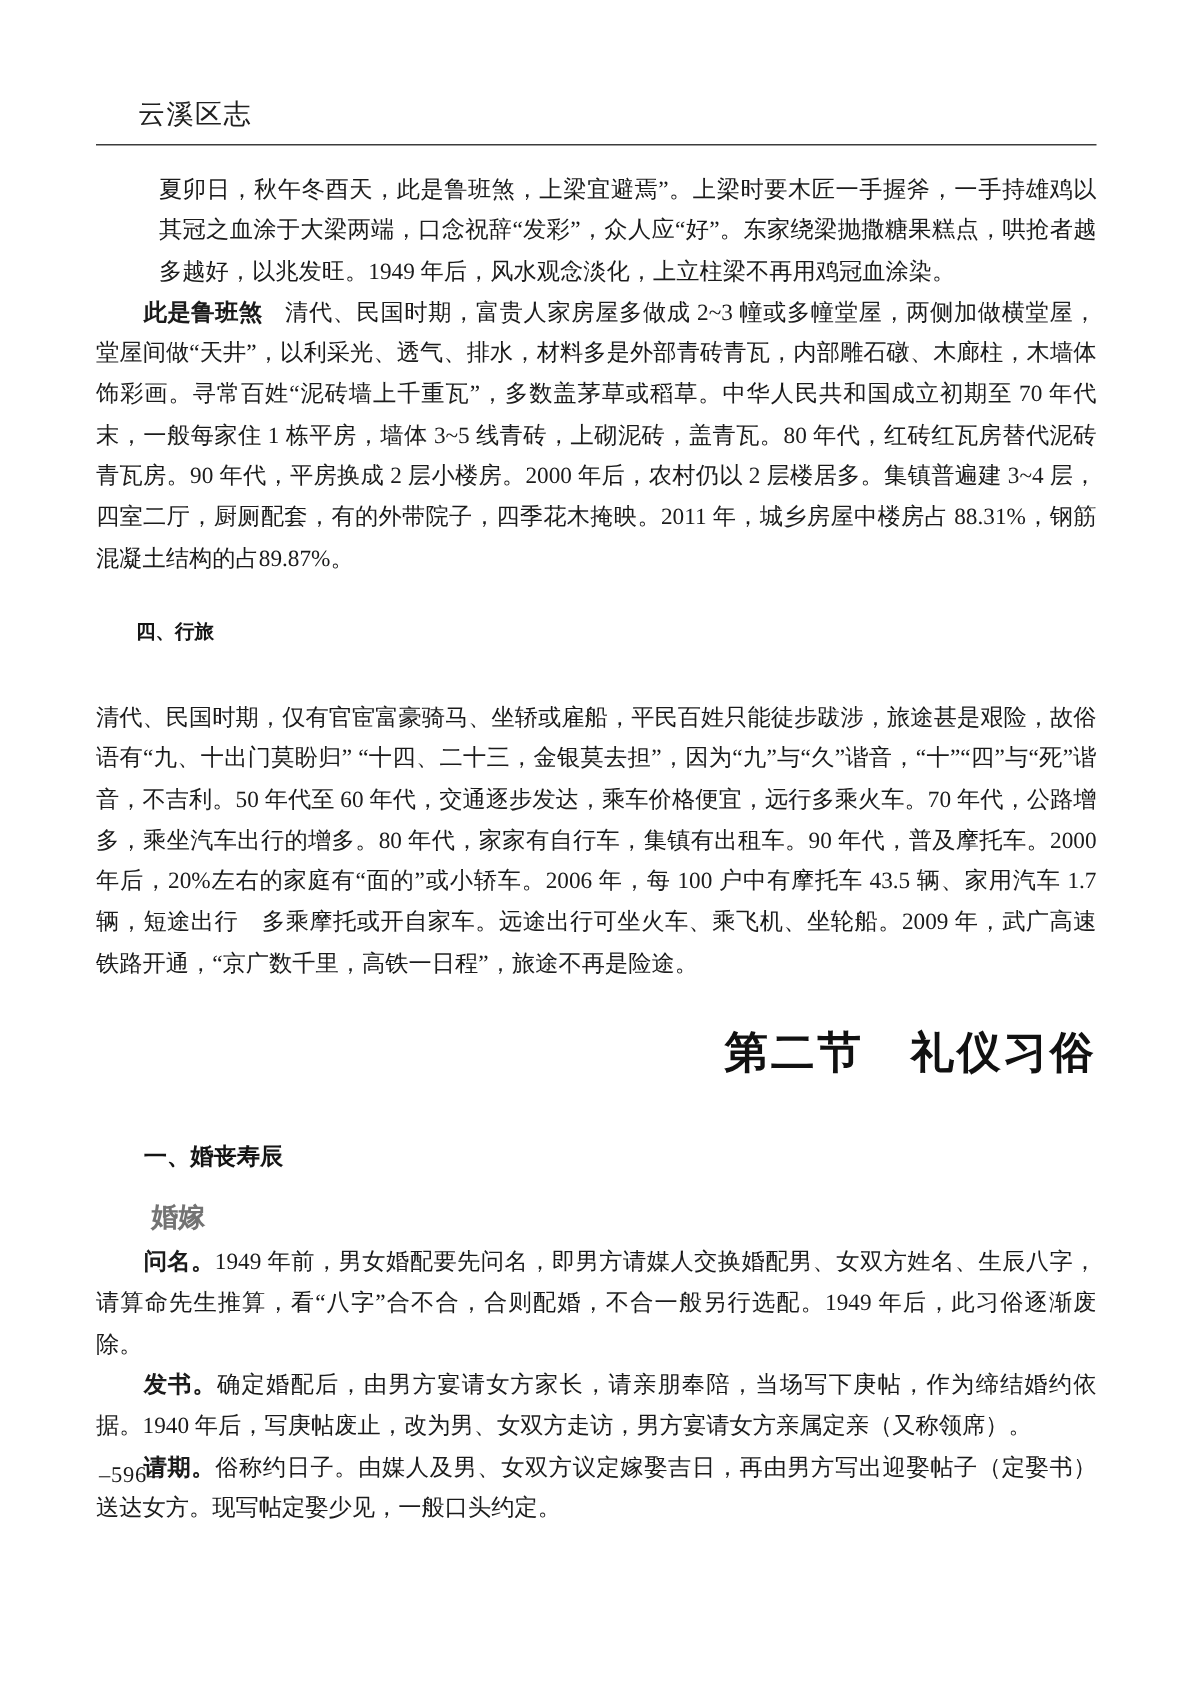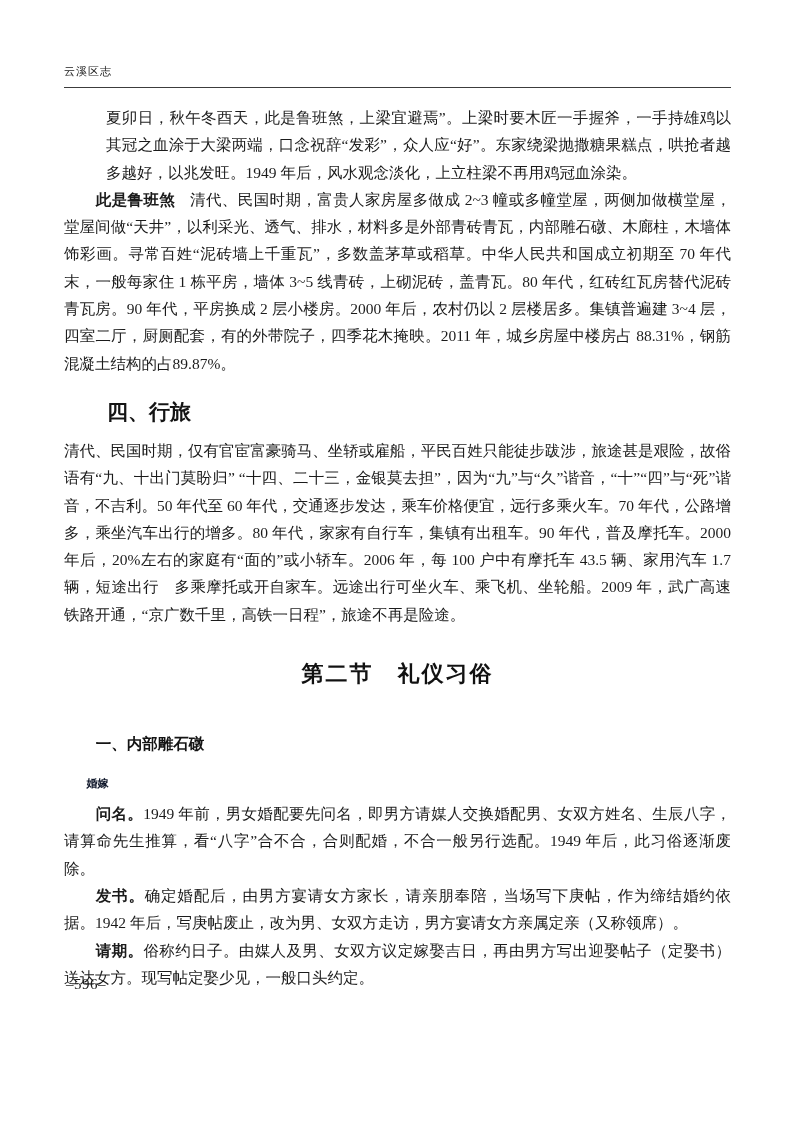--- a/index.html
+++ b/index.html
@@ -9,52 +9,52 @@
     margin:0 auto;
     background:#ffffff;
     box-sizing:border-box;
     padding:64px 62px 0 64px;
     font-family:"Liberation Serif","DejaVu Serif",serif;
     color:#1b1b1b;
     overflow:hidden;
   }
   .running-head {
     font-family:"Liberation Sans","DejaVu Sans",sans-serif;
-    font-size:11px; font-weight:500; color:#202020; letter-spacing:1px;
+    font-size:18px; font-weight:500; color:#202020; letter-spacing:1px;margin-left:28px;
   }
   .head-rule {
     border:none; border-top:1.5px solid #3c3c3c;
     margin:8px 0 0 0;
   }
   .body-text {
     font-size:15.5px; line-height:27.3px;
     text-align:justify; margin:0; color:#1b1b1b;
   }
   .first-para { margin-top:16px;margin-left:42px; }
   .indent { text-indent:2.05em; }
   .lead { font-weight:bold; }
   .lead-gap { font-weight:bold; padding-right:0.95em; }
   .h-num {
     font-family:"Liberation Sans","DejaVu Sans",sans-serif;
-    font-size:21px; font-weight:bold; color:#141414;
-    margin:21px 0 12px 0; padding-left:2.05em; line-height:27px;
+    font-size:13px; font-weight:bold; color:#141414;
+    margin:21px 0 31px 0; padding-left:2.05em; line-height:27px;
   }
   .section-title {
     font-family:"Liberation Sans","DejaVu Sans",sans-serif;
-    font-size:22px; font-weight:bold; color:#111111;
-    text-align:center; letter-spacing:2px;
+    font-size:29px; font-weight:bold; color:#111111;
+    text-align:right; letter-spacing:2px;
     margin:31px 0 0 0; line-height:30px;
   }
   .sub-head {
     font-family:"Liberation Sans","DejaVu Sans",sans-serif;
     font-size:15.5px; font-weight:bold; color:#141414;
     margin:41px 0 13px 0; padding-left:2.05em; line-height:27px;
   }
   .minor-head {
-    font-size:11px; font-weight:bold; color:#0f172a;
+    font-size:18px; font-weight:bold; color:#737373;
     margin:12px 0 3px 0; padding-left:2.05em; line-height:27px;
   }
   .page-number {
     position:absolute; left:66px; top:976px;
     font-size:15px; color:#1b1b1b; letter-spacing:0.5px;
   }
 </style>
 </head>
 <body>
 
@@ -71,27 +71,27 @@
 
     <p class="body-text indent"><span class="lead-gap">此是鲁班煞</span><span>清代、民国时期，富贵人家房屋多做成 2~3 幢或多幢堂屋，两侧加做横堂屋，堂屋间做“天井”，以利采光、透气、排水，材料多是外部青砖青瓦，内部雕石礅、木廊柱，木墙体饰彩画。寻常百姓“泥砖墙上千重瓦”，多数盖茅草或稻草。中华人民共和国成立初期至 70 年代末，一般每家住 1 栋平房，墙体 3~5 线青砖，上砌泥砖，盖青瓦。80 年代，红砖红瓦房替代泥砖青瓦房。90 年代，平房换成 2 层小楼房。2000 年后，农村仍以 2 层楼居多。集镇普遍建 3~4 层，四室二厅，厨厕配套，有的外带院子，四季花木掩映。2011 年，城乡房屋中楼房占 88.31%，钢筋混凝土结构的占89.87%。</span></p>
 
 
     <h3 class="h-num">四、行旅</h3>
 
     <p class="body-text"><span>清代、民国时期，仅有官宦富豪骑马、坐轿或雇船，平民百姓只能徒步跋涉，旅途甚是艰险，故俗语有“九、十出门莫盼归” “十四、二十三，金银莫去担”，因为“九”与“久”谐音，“十”“四”与“死”谐音，不吉利。50 年代至 60 年代，交通逐步发达，乘车价格便宜，远行多乘火车。70 年代，公路增多，乘坐汽车出行的增多。80 年代，家家有自行车，集镇有出租车。90 年代，普及摩托车。2000 年后，20%左右的家庭有“面的”或小轿车。2006 年，每 100 户中有摩托车 43.5 辆、家用汽车 1.7 辆，短途出行　多乘摩托或开自家车。远途出行可坐火车、乘飞机、坐轮船。2009 年，武广高速铁路开通，“京广数千里，高铁一日程”，旅途不再是险途。</span></p>
 
     <h1 class="section-title">第二节　礼仪习俗</h1>
 
-    <h2 class="sub-head">一、内部雕石礅</h2>
+    <h2 class="sub-head">一、婚丧寿辰</h2>
 
     <h3 class="minor-head">婚嫁</h3>
 
     <p class="body-text indent"><span class="lead">问名。</span><span>1949 年前，男女婚配要先问名，即男方请媒人交换婚配男、女双方姓名、生辰八字，请算命先生推算，看“八字”合不合，合则配婚，不合一般另行选配。1949 年后，此习俗逐渐废除。</span></p>
 
-    <p class="body-text indent"><span class="lead">发书。</span><span>确定婚配后，由男方宴请女方家长，请亲朋奉陪，当场写下庚帖，作为缔结婚约依据。1942 年后，写庚帖废止，改为男、女双方走访，男方宴请女方亲属定亲（又称领席）。</span></p>
+    <p class="body-text indent"><span class="lead">发书。</span><span>确定婚配后，由男方宴请女方家长，请亲朋奉陪，当场写下庚帖，作为缔结婚约依据。1940 年后，写庚帖废止，改为男、女双方走访，男方宴请女方亲属定亲（又称领席）。</span></p>
 
 
     <p class="body-text indent"><span class="lead">请期。</span><span>俗称约日子。由媒人及男、女双方议定嫁娶吉日，再由男方写出迎娶帖子（定娶书）送达女方。现写帖定娶少见，一般口头约定。</span></p>
 
   </main>
 
   <footer>
     <div class="page-number">–596–</div>
   </footer>
 

